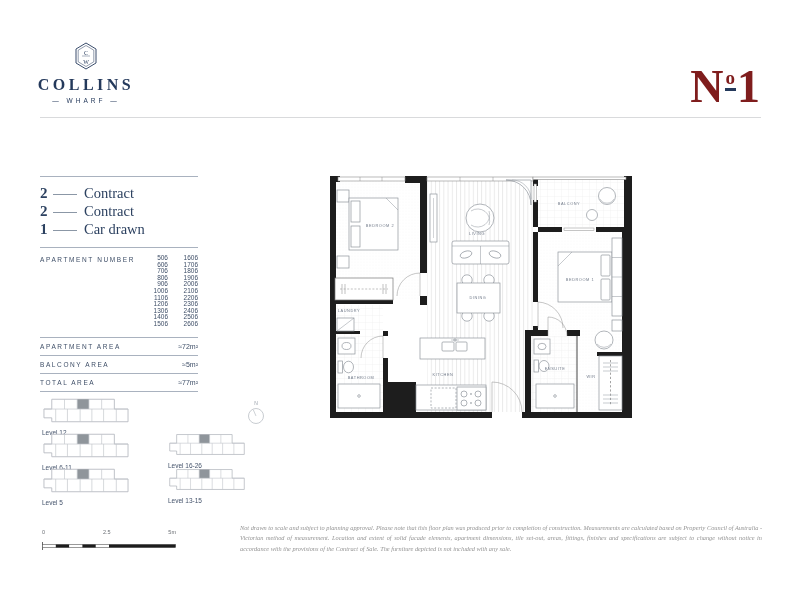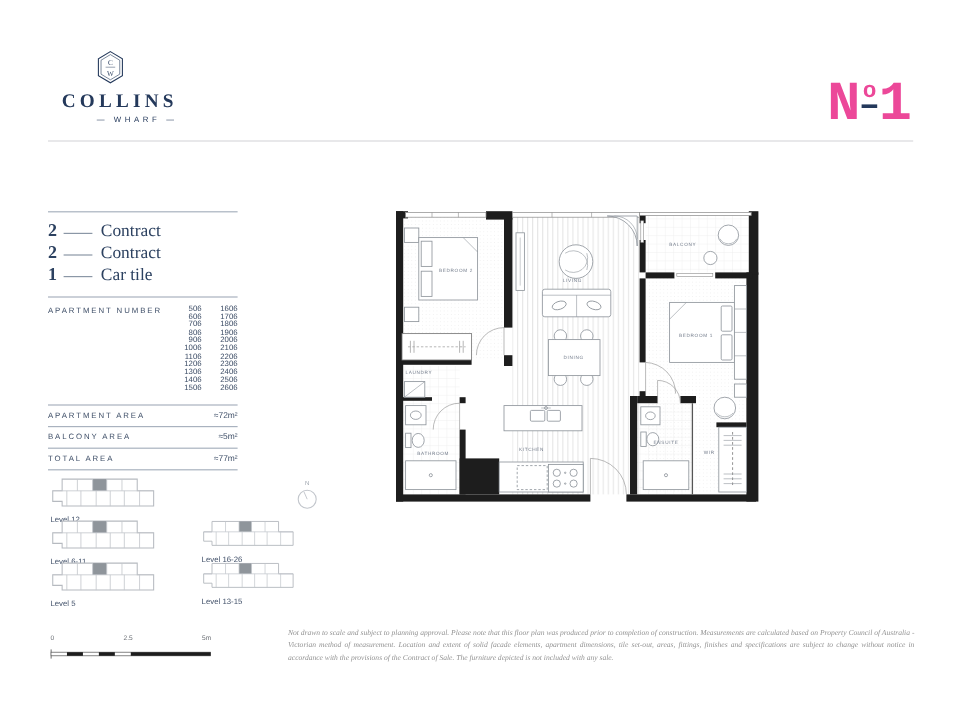--- a/index.html
+++ b/index.html
@@ -1,26 +1,26 @@
 <!DOCTYPE html>
 <html><head>
 <meta charset="utf-8">
 <style>
   html,body{margin:0;padding:0;background:#fff;}
   .page{position:relative;width:800px;height:600px;background:#fff;overflow:hidden;
         font-family:"Liberation Sans",sans-serif;color:#24395b;}
 
   
-  .brand{position:absolute;left:36px;top:42px;width:112px;text-align:right;}
+  .brand{position:absolute;left:30px;top:42px;width:112px;text-align:center;}
   .brand svg{display:block;margin:0 auto;}
   .brand-name{font-family:"Liberation Serif",serif;font-weight:bold;font-size:16px;
               letter-spacing:3.5px;margin-top:6px;color:#24395b;}
   .brand-sub{font-size:6.5px;letter-spacing:3px;margin-top:3px;color:#24395b;}
-  .plan-no{position:absolute;right:40px;top:64px;font-family:Liberation Mono, monospace;
-           color:#ec4899;line-height:1;white-space:nowrap;}
+  .plan-no{position:absolute;right:40px;top:64px;font-family:Liberation Serif, serif;
+           color:#7f1d1d;line-height:1;white-space:nowrap;}
   .plan-no .n,.plan-no .one{font-size:46px;font-weight:bold;}
   .plan-no .ord{font-size:19px;font-weight:bold;position:relative;top:-18px;
                 border-bottom:3px solid #24395b;padding:0 1px;margin:0 1px;}
   .header-rule{position:absolute;left:40px;top:117px;width:721px;height:1px;background:#d9dadc;}
 
   
   .sidebar{position:absolute;left:40px;top:176px;width:158px;}
   .s-rule{height:1px;background:#a9b2bf;}
   .summary{padding:7px 0 9px;}
   .summary-row{display:flex;align-items:center;height:18px;
@@ -105,21 +105,21 @@
         <span class="summary-label">Contract</span>
       </div>
       <div class="summary-row">
         <span class="summary-count">2</span>
         <span class="summary-dash"></span>
         <span class="summary-label">Contract</span>
       </div>
       <div class="summary-row">
         <span class="summary-count">1</span>
         <span class="summary-dash"></span>
-        <span class="summary-label">Car tile</span>
+        <span class="summary-label">Car drawn</span>
       </div>
     </div>
 
     <div class="s-rule"></div>
 
     <div class="apt">
       <div class="apt-label">APARTMENT NUMBER</div>
       <div class="apt-rows">
         <div class="apt-row">
             <span>506</span>

